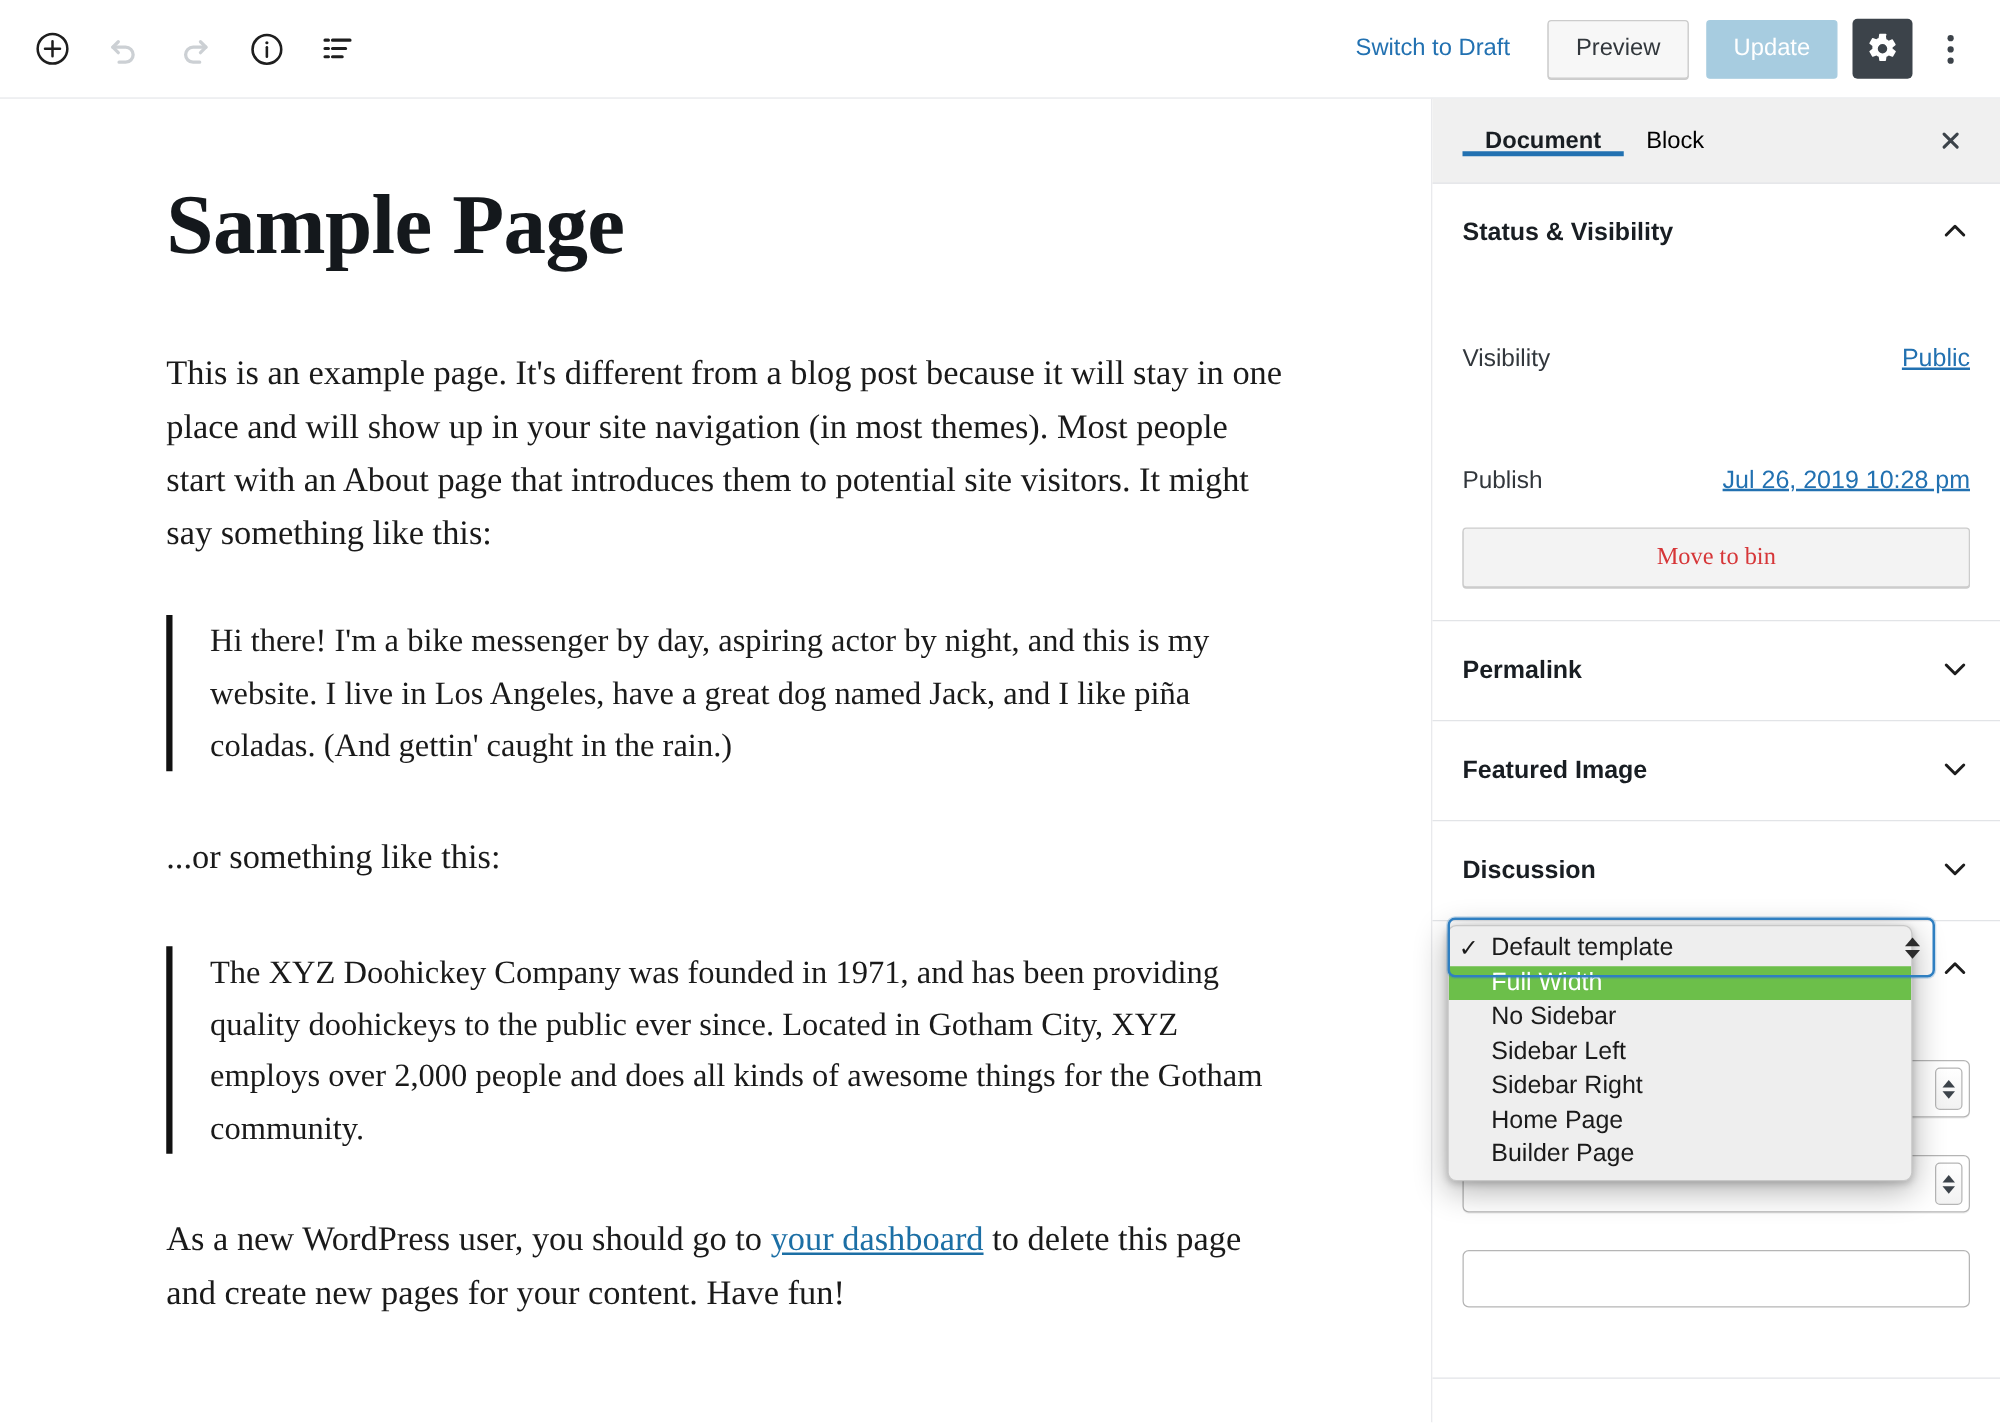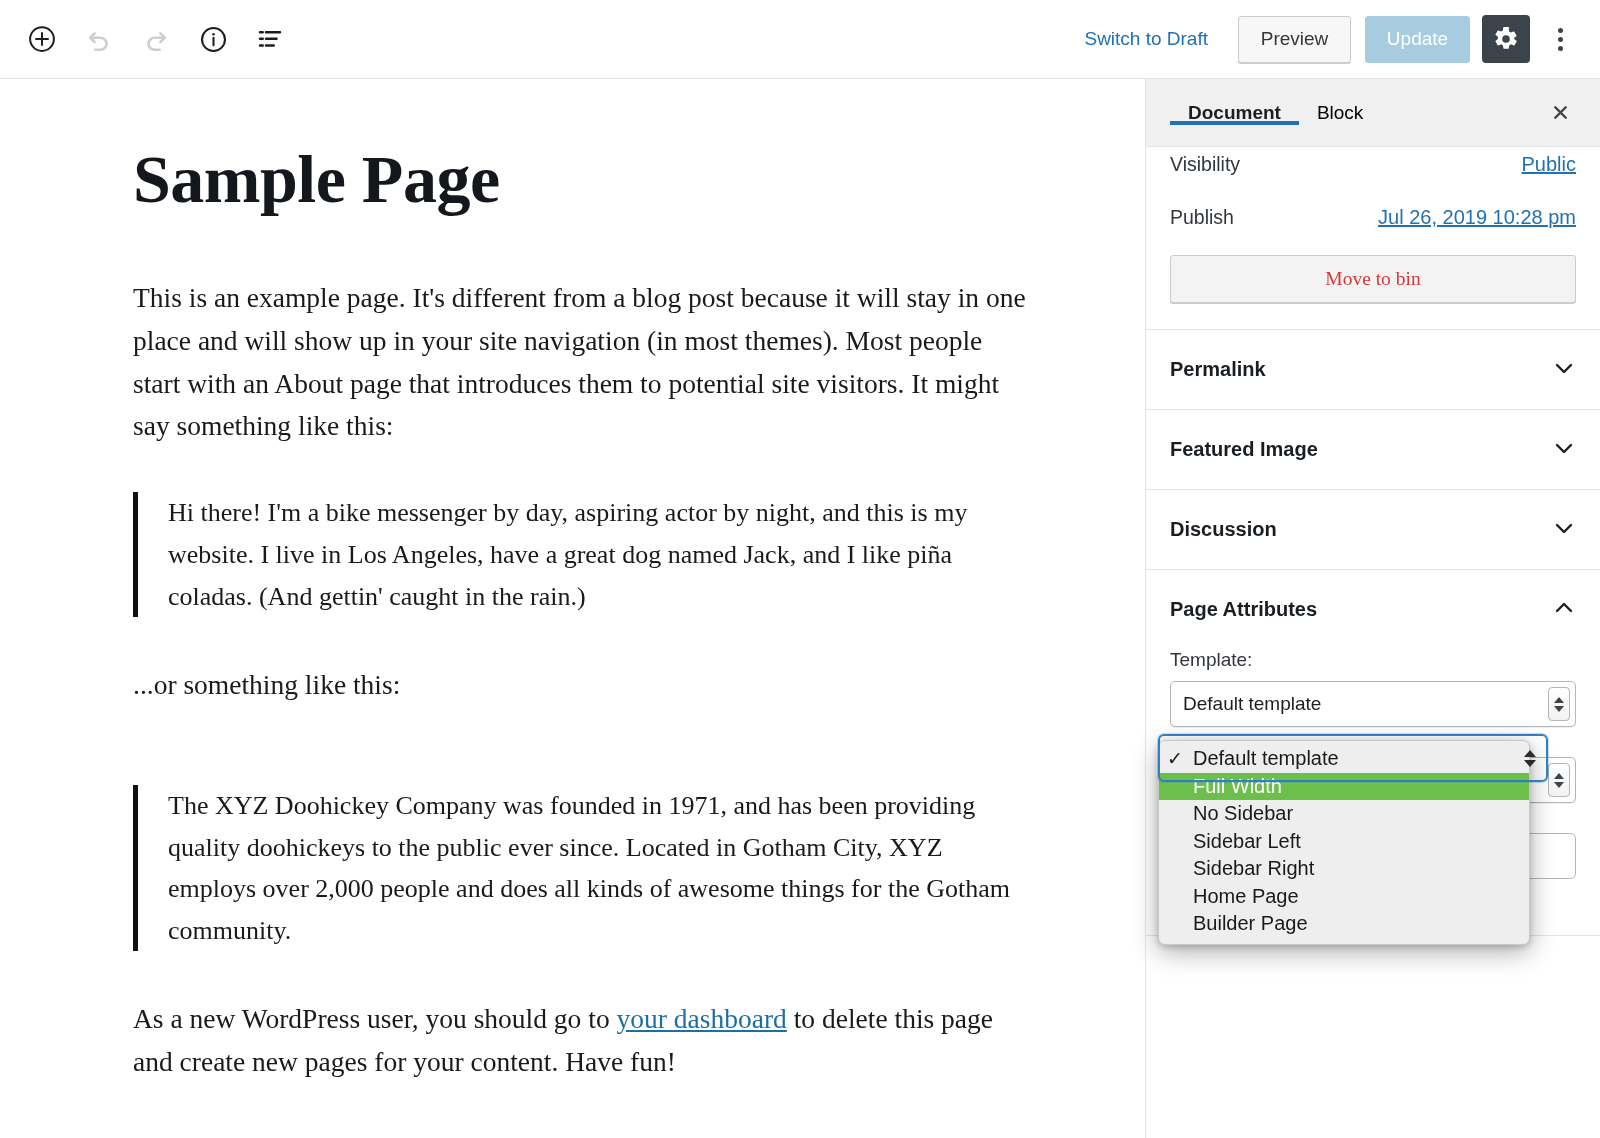--- a/index.html
+++ b/index.html
@@ -136,21 +136,21 @@
     letter-spacing: -0.5px;
     margin-bottom: 60px;
   }
   .doc p {
     font-family: "Liberation Serif", serif;
     font-size: 27.5px;
     line-height: 1.56;
     color: #1a1a1a;
     margin: 0 0 44px 0;
   }
-  .doc p.tight { margin-bottom: 78px; }
+  .doc p.tight { margin-bottom: 50px; }
   .doc blockquote {
     border-left: 5px solid #111111;
     padding: 0 0 0 30px;
     margin: 0 0 47px 0;
   }
   .doc blockquote p {
     font-size: 26px;
     line-height: 1.6;
     margin: 0;
   }
@@ -229,20 +229,21 @@
   }
   .chev { color: #1e1e1e; display: block; }
 
   .panel-body { padding: 0 24px 26px 24px; }
 
   .row {
     display: flex;
     align-items: center;
     justify-content: space-between;
     padding: 6px 0 24px 0;
+    margin-top: 44px;
   }
   .row-label {
     font-size: 19.5px;
     color: #32373c;
   }
   .row-value {
     font-size: 20px;
     color: #2271b1;
     text-decoration: underline;
     cursor: pointer;
@@ -491,20 +492,28 @@
       <button class="sb-tab active">Document</button>
       <button class="sb-tab">Block</button>
       <button class="sb-close">
         <svg width="21" height="21" viewBox="0 0 24 24" fill="none" stroke="currentColor" stroke-width="2.8" stroke-linecap="round">
           <path d="M6 6l12 12M18 6L6 18"></path>
         </svg>
       </button>
     </div>
 
     <div class="panel">
+      <button class="panel-head">
+        <span class="panel-title">Status &amp; Visibility</span>
+        <span class="chev">
+          <svg width="24" height="24" viewBox="0 0 24 24" fill="none" stroke="currentColor" stroke-width="2.4" stroke-linecap="round" stroke-linejoin="round">
+              <path d="M5 15l7-7 7 7"></path>
+            </svg>
+        </span>
+      </button>
       <div class="panel-body">
         <div class="row">
           <span class="row-label">Visibility</span>
           <span class="row-value">Public</span>
         </div>
         <div class="row">
           <span class="row-label">Publish</span>
           <span class="row-value">Jul 26, 2019 10:28 pm</span>
         </div>
         <button class="btn-trash">Move to bin</button>

